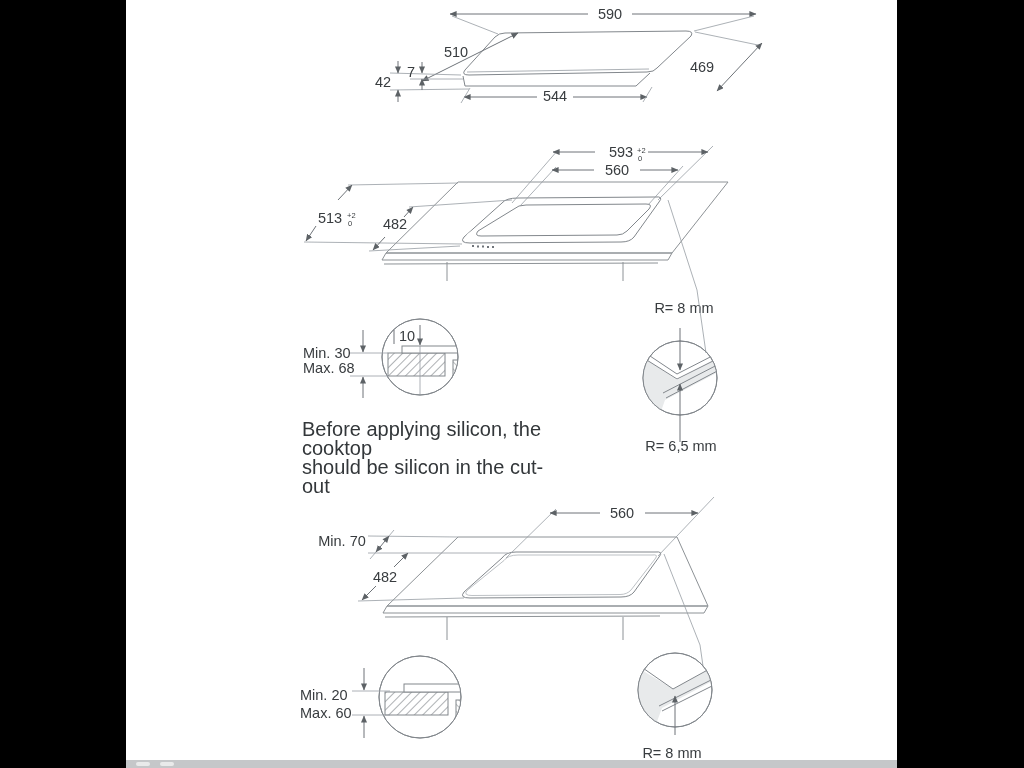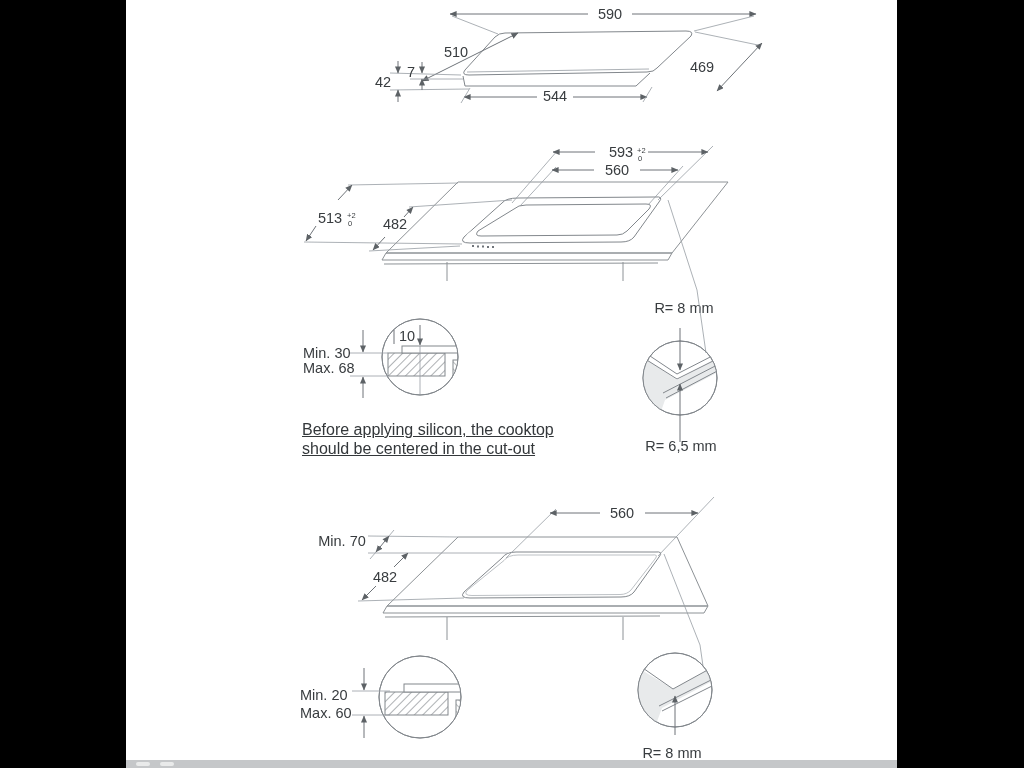--- a/index.html
+++ b/index.html
@@ -6,21 +6,21 @@
   #canvas{position:absolute;left:126px;top:0;width:771px;height:768px;background:#fff;padding-left:28px;}
   .abs{position:absolute;}
   svg{display:block;overflow:visible;}
   svg text{font-family:"Liberation Sans","DejaVu Sans",sans-serif;fill:#383c3f;}
   .dim{font-size:14.5px;}
   .tol{font-size:7.5px;}
   .ol{stroke:#82878c;fill:none;stroke-width:1;}
   .ol2{stroke:#8d9296;fill:none;stroke-width:1;}
   .dl{stroke:#6e7378;fill:none;stroke-width:1;}
   .xl{stroke:#979da3;fill:none;stroke-width:0.8;}
-  #note{font-family:"Liberation Sans","DejaVu Sans",sans-serif;font-size:16px;line-height:19px;color:#33373a;text-decoration:underline;}
+  #note{font-family:"Liberation Sans","DejaVu Sans",sans-serif;font-size:20px;line-height:19px;color:#33373a;}
   #bottom-strip{position:absolute;left:0;top:760px;width:771px;height:8px;background:#c5c7c9;}
   .strip-mark{position:absolute;top:2px;height:4px;width:14px;border-radius:2px;background:#e9eaea;}
 </style>
 </head>
 <body>
 
 <div id="canvas">
 
   <svg class="abs" style="left:244px;top:0px" width="400" height="125" viewBox="370 0 400 125">
     <defs>
@@ -174,21 +174,21 @@
       <path class="xl" d="M 350,376 L 388,376"></path>
       <path class="dl" d="M 363,330 L 363,352" marker-end="url(#a3e)"></path>
       <path class="dl" d="M 363,398 L 363,377" marker-end="url(#a3e)"></path>
       <text class="dim" x="303" y="358">Min. 30</text>
       <text class="dim" x="303" y="373">Max. 68</text>
     </g>
   </svg>
 
   <div id="note" class="abs" style="left:176px;top:420px;width:260px">
     <div>Before applying silicon, the cooktop</div>
-    <div>should be centered in the cut-out</div>
+    <div>should be silicon in the cut-out</div>
   </div>
 
   <svg class="abs" style="left:494px;top:290px" width="140" height="170" viewBox="620 290 140 170">
     <defs>
       <marker id="a4e" markerWidth="8" markerHeight="7" refX="6.6" refY="3" orient="auto" markerUnits="userSpaceOnUse">
           <path d="M0,0 L7,3 L0,6 Z" fill="#5d6266"></path>
         </marker>
       <clipPath id="c4">
           <circle cx="680" cy="378" r="37"></circle>
         </clipPath>

